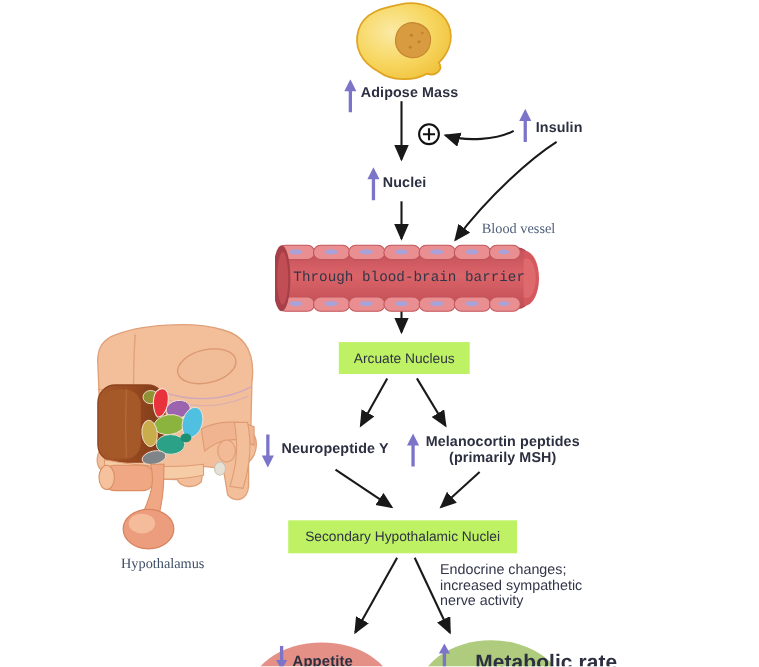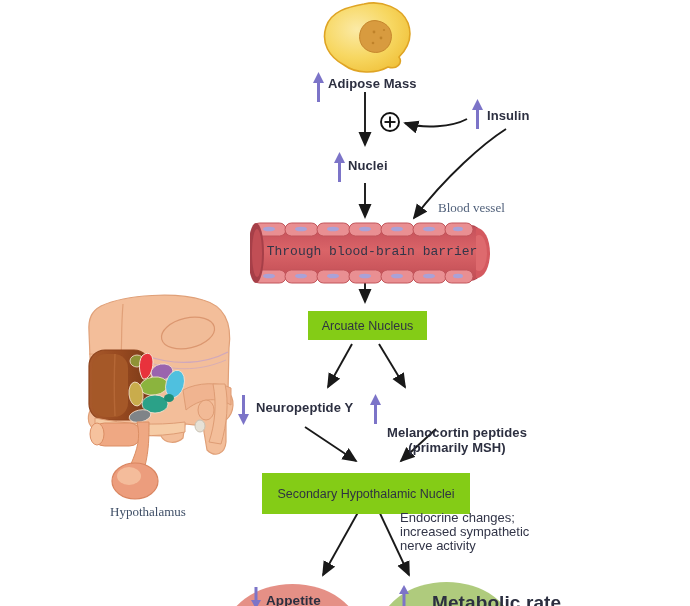--- a/index.html
+++ b/index.html
@@ -5,21 +5,21 @@
   html,body{margin:0;padding:0;background:#fff;}
   #canvas{
     position:relative;width:690px;height:606px;overflow:hidden;background:#fff;
     font-family:"Liberation Sans", sans-serif;
   }
   .abs{position:absolute;}
   .lbl{font-weight:bold;font-size:13px;color:#2c2f40;white-space:nowrap;letter-spacing:.1px;}
   .note{font-size:13px;color:#323548;white-space:nowrap;font-family:Liberation Mono, monospace;}
   .slate{font-size:13px;color:#50607a;white-space:nowrap;font-family:Liberation Serif, serif;}
   .bluebox{
-    background:#84cc16;color:#2f3342;font-size:12.5px;
+    background:#bef264;color:#2f3342;font-size:12.5px;
     display:flex;align-items:center;justify-content:center;text-align:center;
   }
   .oval{border-radius:50%;}
   .endnote{font-size:13px;line-height:14px;color:#323548;}
   svg{display:block;}
 </style>
 </head>
 <body>
 
 <div id="canvas">
@@ -151,25 +151,25 @@
     <line x1="6.5" y1="1" x2="6.5" y2="21" stroke="#7c74c8" stroke-width="3"></line>
     <polygon points="1,20 12,20 6.5,31" fill="#7c74c8"></polygon>
   </svg>
   <div class="abs lbl" style="left:256px;top:400px;">Neuropeptide Y</div>
 
   <svg class="abs" style="left:369px;top:394px;" width="13" height="31" viewBox="0 0 13 31">
     <line x1="6.5" y1="30" x2="6.5" y2="10" stroke="#7c74c8" stroke-width="3"></line>
     <polygon points="1,11 12,11 6.5,0" fill="#7c74c8"></polygon>
   </svg>
   <div class="abs" style="left:384px;top:394px;width:146px;text-align:center;">
-    <div class="lbl" style="line-height:14.5px;margin-top:32px;">Melanocortin peptides</div>
+    <div class="lbl" style="line-height:14.5px;">Melanocortin peptides</div>
     <div class="lbl" style="line-height:14.5px;">(primarily MSH)</div>
   </div>
 
-  <div class="abs bluebox" style="left:262px;top:473px;width:208px;height:41px;">Secondary Hypothalamic Nuclei</div>
+  <div class="abs bluebox" style="left:262px;top:473px;width:208px;height:30px;">Secondary Hypothalamic Nuclei</div>
 
   <div class="abs endnote" style="left:400px;top:511px;">
     <div>Endocrine changes;</div>
     <div>increased sympathetic</div>
     <div>nerve activity</div>
   </div>
 
   <div class="abs oval" style="left:225px;top:584px;width:135px;height:100px;background:#e59086;"></div>
   <svg class="abs" style="left:250px;top:587px;" width="12" height="22" viewBox="0 0 12 22">
     <line x1="6" y1="0" x2="6" y2="14" stroke="#7c74c8" stroke-width="3"></line>

